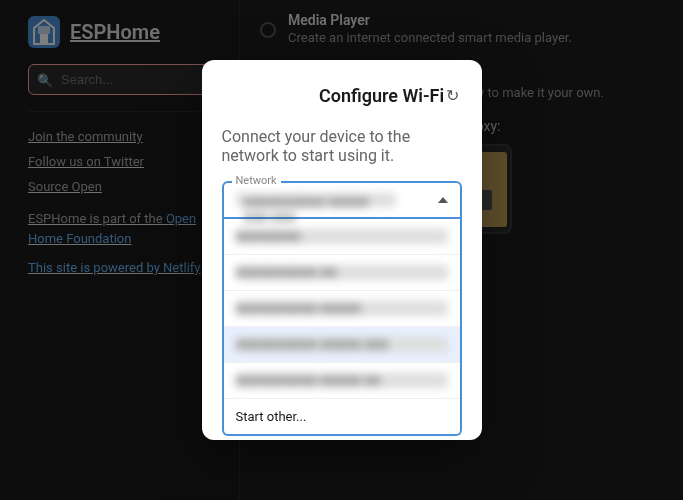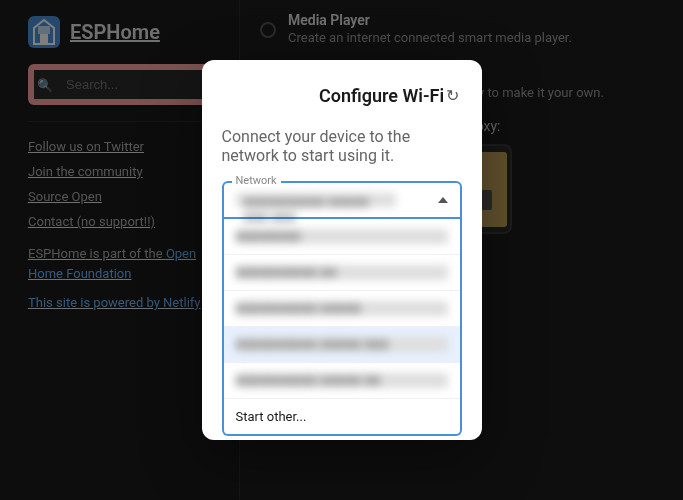--- a/index.html
+++ b/index.html
@@ -44,21 +44,21 @@
     }
 
     .sidebar-search {
       margin: 0 16px 16px 16px;
       position: relative;
     }
 
     .sidebar-search input {
       width: 100%;
       background: #2a2a2a;
-      border: 6px solid #fca5a5;
+      border: 1px solid #fca5a5;
       border-radius: 6px;
       padding: 7px 12px 7px 32px;
       color: #e0e0e0;
       font-size: 13px;
       outline: none;
     }
 
     .sidebar-search .search-icon-wrap {
       position: absolute;
       left: 9px;
@@ -380,24 +380,23 @@
     <span class="sidebar-logo-text">ESPHome</span>
   </div>
 
   <div class="sidebar-search">
     <span class="search-icon-wrap">🔍</span>
     <input type="text" placeholder="Search..." style="">
   </div>
 
   <hr class="sidebar-divider">
 
+  <a class="sidebar-link">Join the community</a>
   <a class="sidebar-link">Follow us on Twitter</a>
-  <a class="sidebar-link">Join the community</a>
   <a class="sidebar-link">Source Open</a>
-  <a class="sidebar-link">Contact (no support!!)</a>
 
   <div class="sidebar-section">
     <span>ESPHome is part of the </span><a href="#">Open Home Foundation</a>
   </div>
 
   <div class="sidebar-powered">This site is powered by Netlify</div>
 </div>
 
 <div class="main-content">
   <div class="main-inner">

